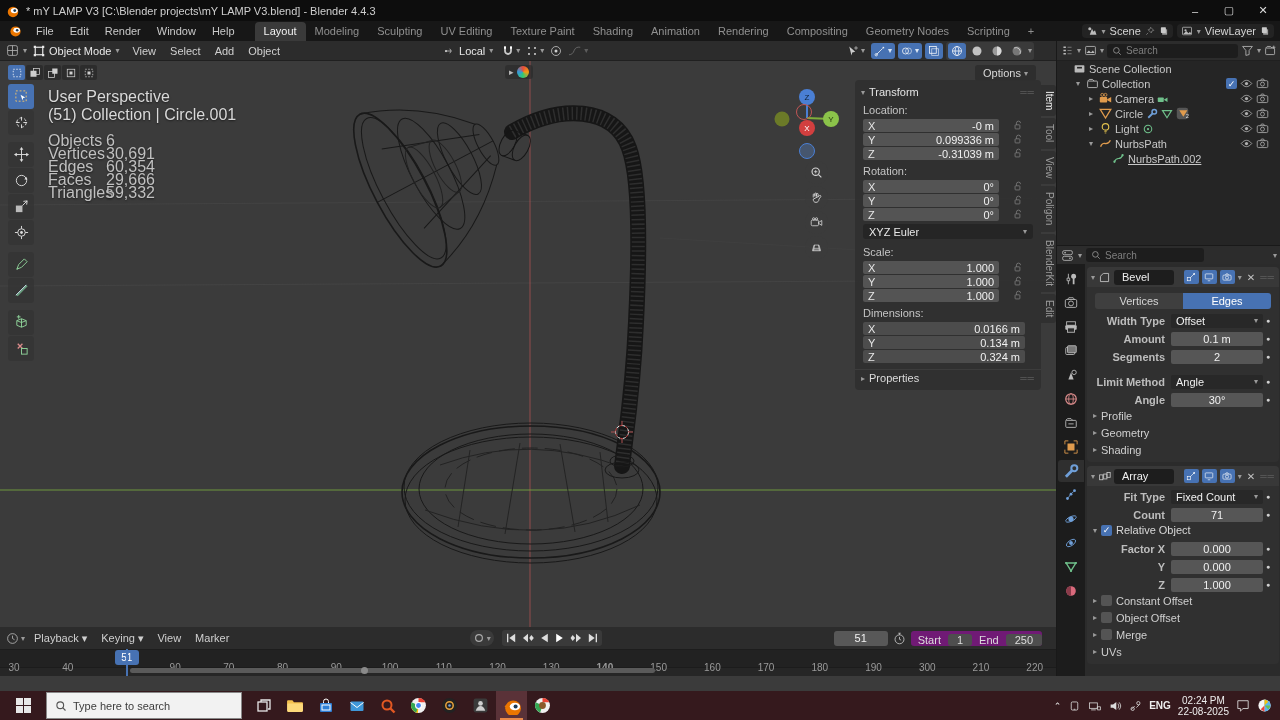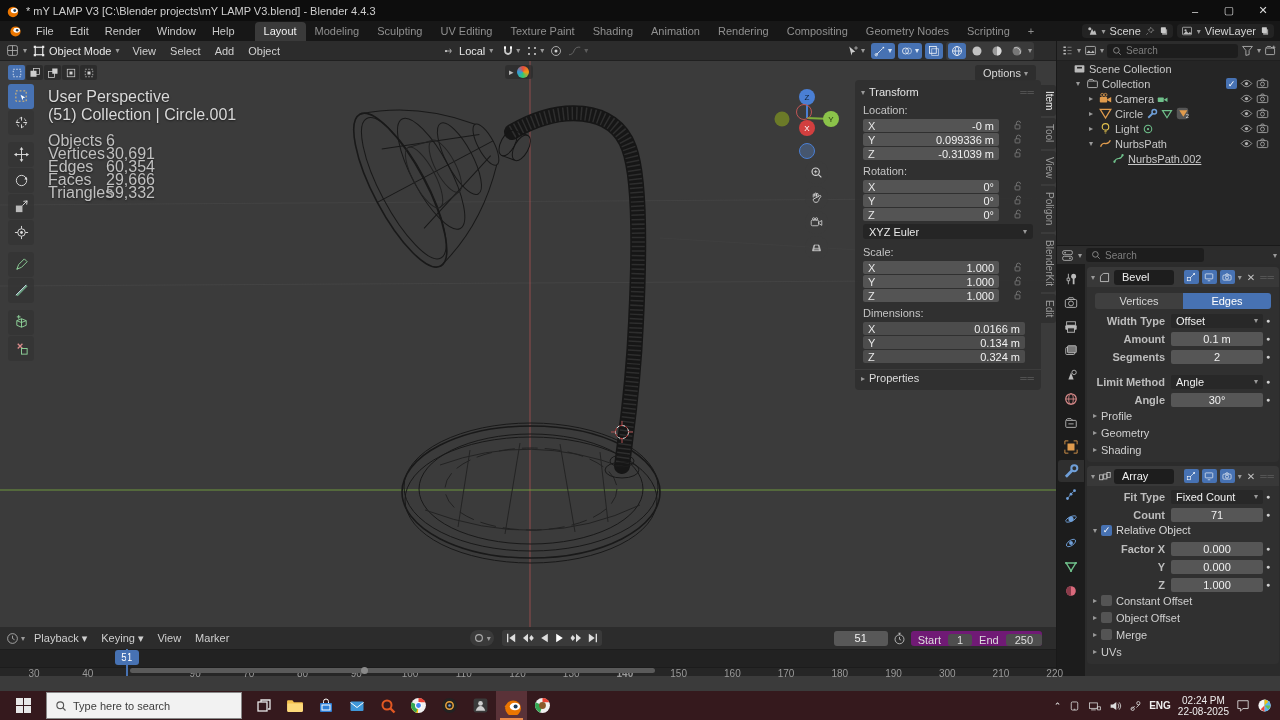--- a/index.html
+++ b/index.html
@@ -104,21 +104,21 @@
   .collapse-row{display:flex;align-items:center;height:17px;padding:0 6px;gap:4px;color:#cfcfcf;}
 
   
   .timeline{position:absolute;top:627px;left:0;width:1056px;height:49px;background:#262626;}
   .tl-header{height:22px;background:#2c2c2c;display:flex;align-items:center;font-size:11px;color:#cfcfcf;border-bottom:1px solid #1d1d1d;padding:0 6px;gap:2px;}
   .transport{display:flex;align-items:center;background:#3a3a3a;border-radius:3px;height:16px;padding:0 3px;gap:4px;}
   .tl-field{background:#585858;border-radius:3px;height:15px;display:flex;align-items:center;justify-content:center;color:#f2f2f2;padding:0 10px;}
   .tl-se{display:flex;background:#701a75;border-radius:3px;height:15px;align-items:flex-end;color:#ddd;}
   .tl-se span{padding:0 7px;}
   .ruler{position:relative;height:17px;background:#222;font-size:10px;color:#9a9a9a;border-bottom:1px solid #1c1c1c;}
-  .tick{position:absolute;top:18px;transform:translateX(-50%);margin-left:20px;}
+  .tick{position:absolute;top:12px;transform:translateX(-50%);}
   .playhead{position:absolute;top:0;width:24px;height:15px;background:#4772b3;border-radius:3px;color:#fff;font-size:10px;display:flex;align-items:center;justify-content:center;transform:translateX(-50%);}
   .ph-line{position:absolute;width:2px;background:#4772b3;}
   .scrollbar{position:absolute;left:130px;top:41px;width:525px;height:5px;background:#5a5a5a;border-radius:3px;}
   .sb-dot{position:absolute;left:361px;top:40px;width:7px;height:7px;border-radius:50%;background:#8a8a8a;}
 
   
   .statusbar{position:absolute;top:676px;left:0;right:0;height:15px;background:#232323;display:flex;align-items:center;font-size:10px;color:#8d8d8d;border-top:1px solid #151515;}
   .statusbar .ver{margin-left:auto;padding-right:14px;}
 
   

